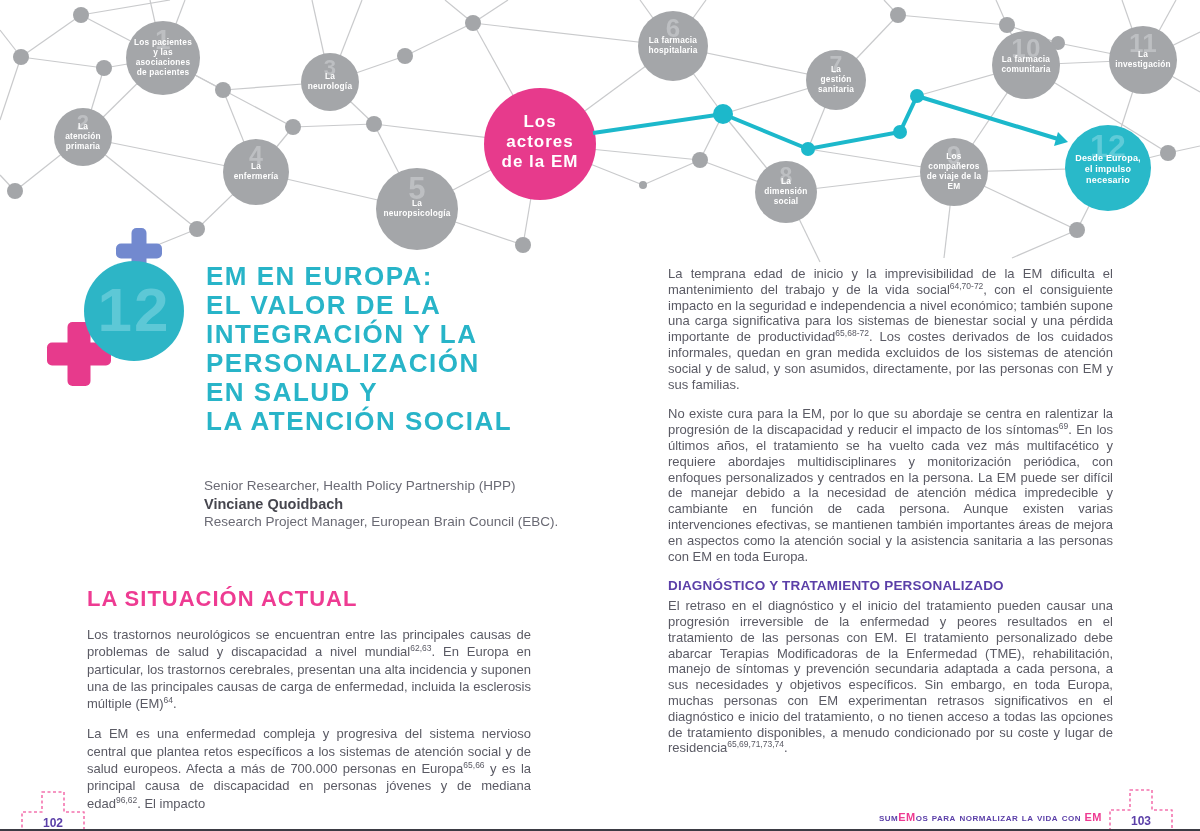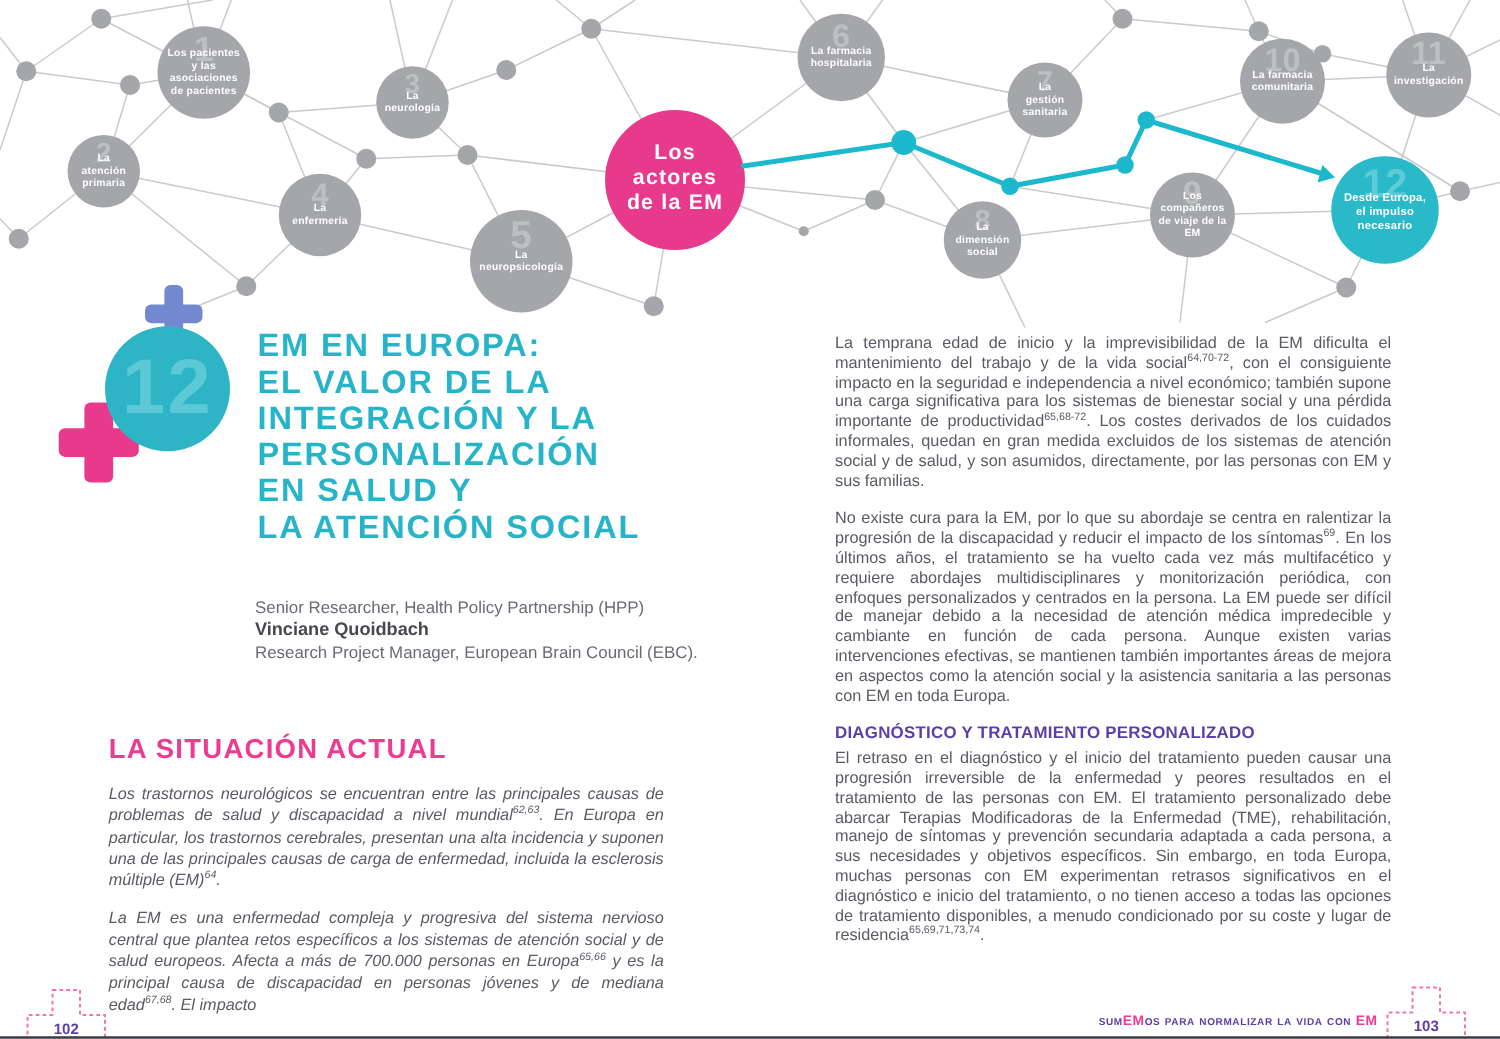--- a/index.html
+++ b/index.html
@@ -24,21 +24,21 @@
        line-height:29px;letter-spacing:1.5px;}
   
   #authors{left:204px;top:477px;width:400px;}
   .a-name{font-size:14.5px;font-weight:bold;color:#47474f;line-height:18px;}
   .a-role{font-size:13.5px;color:#6a6a74;line-height:18px;}
   
   #sec-head{left:87px;top:586px;color:#ee3b92;font-size:22px;font-weight:bold;letter-spacing:1px;}
   .sub-head{color:#5b3fa8;font-size:13.5px;font-weight:bold;margin:0 0 4px 0;letter-spacing:.2px;}
   
   .col{position:absolute;text-align:justify;color:#5a5a64;}
-  #col-left{left:87px;top:626px;width:444px;font-size:13px;line-height:17.3px;font-style:italic;}
+  #col-left{left:87px;top:626px;width:444px;font-size:13px;line-height:17.3px;}
   #col-right{left:668px;top:266px;width:445px;font-size:13px;line-height:15.8px;}
   .col p{margin:0 0 13px 0;}
   #col-right p{margin:0 0 14px 0;}
   sup{font-size:8.5px;line-height:0;}
   
   #slogan{right:98px;bottom:8px;font-size:11px;font-weight:bold;color:#5b3fa8;
        letter-spacing:.5px;font-variant:small-caps;}
   #slogan .pk{color:#ee3b92;}
   .cross-svg{position:absolute;overflow:hidden;}
   #cross-l{left:18px;top:789px;}
@@ -257,21 +257,21 @@
 
 <div id="authors" class="abs">
   <div class="a-role">Senior Researcher, Health Policy Partnership (HPP)</div>
   <div class="a-name">Vinciane Quoidbach</div>
   <div class="a-role">Research Project Manager, European Brain Council (EBC).</div>
 </div>
 
 <div id="sec-head" class="abs">LA SITUACIÓN ACTUAL</div>
 <div id="col-left" class="col">
   <p>Los trastornos neurológicos se encuentran entre las principales causas de problemas de salud y discapacidad a nivel mundial<sup>62,63</sup>. En Europa en particular, los trastornos cerebrales, presentan una alta incidencia y suponen una de las principales causas de carga de enfermedad, incluida la esclerosis múltiple (EM)<sup>64</sup>.</p>
-  <p>La EM es una enfermedad compleja y progresiva del sistema nervioso central que plantea retos específicos a los sistemas de atención social y de salud europeos. Afecta a más de 700.000 personas en Europa<sup>65,66</sup> y es la principal causa de discapacidad en personas jóvenes y de mediana edad<sup>67,68</sup>. El impacto</p>
+  <p>La EM es una enfermedad compleja y progresiva del sistema nervioso central que plantea retos específicos a los sistemas de atención social y de salud europeos. Afecta a más de 700.000 personas en Europa<sup>65,66</sup> y es la principal causa de discapacidad en personas jóvenes y de mediana edad<sup>96,62</sup>. El impacto</p>
 </div>
 
 <div id="col-right" class="col">
   <p>La temprana edad de inicio y la imprevisibilidad de la EM dificulta el mantenimiento del trabajo y de la vida social<sup>64,70-72</sup>, con el consiguiente impacto en la seguridad e independencia a nivel económico; también supone una carga significativa para los sistemas de bienestar social y una pérdida importante de productividad<sup>65,68-72</sup>. Los costes derivados de los cuidados informales, quedan en gran medida excluidos de los sistemas de atención social y de salud, y son asumidos, directamente, por las personas con EM y sus familias.</p>
   <p>No existe cura para la EM, por lo que su abordaje se centra en ralentizar la progresión de la discapacidad y reducir el impacto de los síntomas<sup>69</sup>. En los últimos años, el tratamiento se ha vuelto cada vez más multifacético y requiere abordajes multidisciplinares y monitorización periódica, con enfoques personalizados y centrados en la persona. La EM puede ser difícil de manejar debido a la necesidad de atención médica impredecible y cambiante en función de cada persona. Aunque existen varias intervenciones efectivas, se mantienen también importantes áreas de mejora en aspectos como la atención social y la asistencia sanitaria a las personas con EM en toda Europa.</p>
   <h3 class="sub-head">DIAGNÓSTICO Y TRATAMIENTO PERSONALIZADO</h3>
   <p>El retraso en el diagnóstico y el inicio del tratamiento pueden causar una progresión irreversible de la enfermedad y peores resultados en el tratamiento de las personas con EM. El tratamiento personalizado debe abarcar Terapias Modificadoras de la Enfermedad (TME), rehabilitación, manejo de síntomas y prevención secundaria adaptada a cada persona, a sus necesidades y objetivos específicos. Sin embargo, en toda Europa, muchas personas con EM experimentan retrasos significativos en el diagnóstico e inicio del tratamiento, o no tienen acceso a todas las opciones de tratamiento disponibles, a menudo condicionado por su coste y lugar de residencia<sup>65,69,71,73,74</sup>.</p>
 </div>
 
 <div id="slogan" class="abs">

